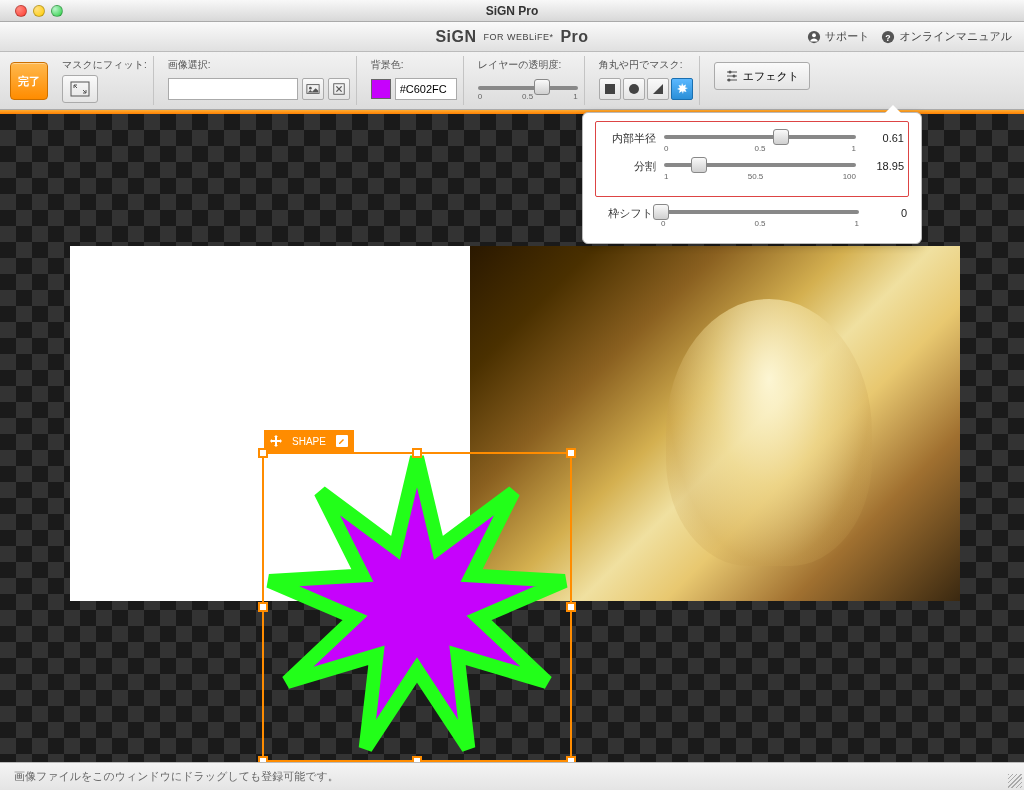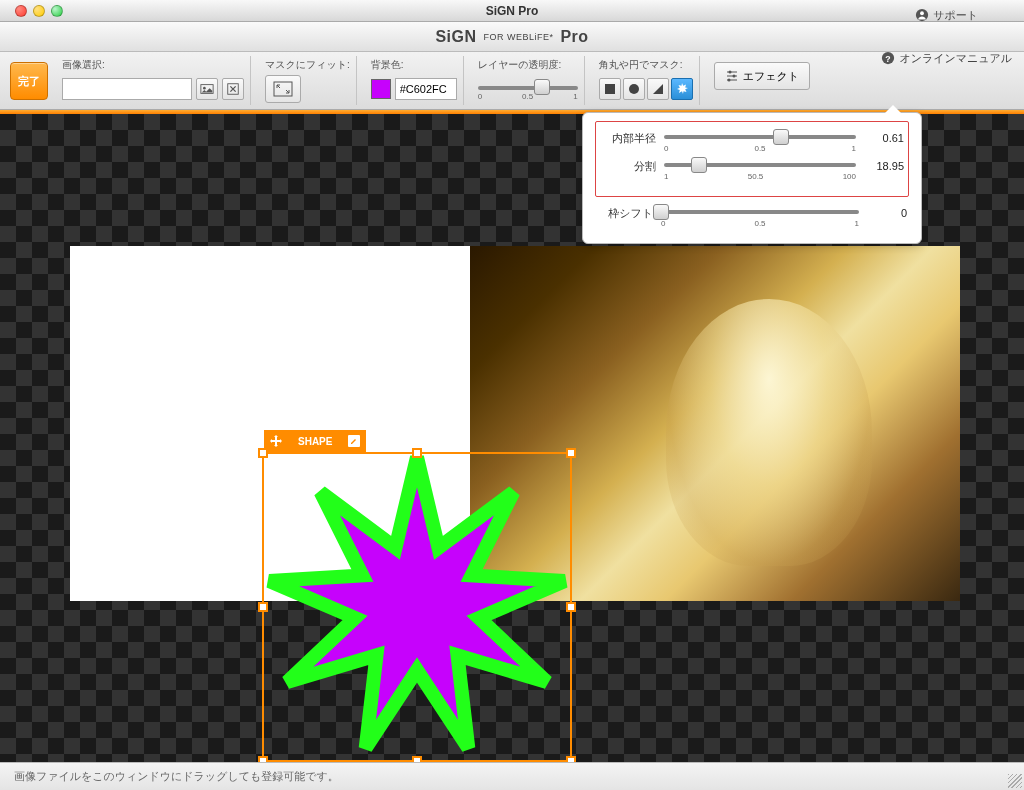--- a/index.html
+++ b/index.html
@@ -11,21 +11,21 @@
 .t-dot { width: 12px; height: 12px; border-radius: 50%; border: 1px solid rgba(0,0,0,.25); }
 .t-red { background: radial-gradient(circle at 30% 30%, #ff8a80, #ff3b30); }
 .t-yellow { background: radial-gradient(circle at 30% 30%, #ffe082, #ffcc00); }
 .t-green { background: radial-gradient(circle at 30% 30%, #b9f6ca, #28cd41); }
 .titlebar-title { position: absolute; left: 50%; transform: translateX(-50%); font-size: 12px; color: #333; font-weight: 600; }
 
 
 .headerbar { height: 30px; background: linear-gradient(#fafafa,#e0e0e0); border-bottom: 1px solid #bbb; display: flex; align-items: center; padding: 0 12px; position: relative; }
 .logo { position: absolute; left: 50%; transform: translateX(-50%); font-size: 16px; font-weight: 700; color: #444; letter-spacing: .5px; }
 .logo small { font-size: 9px; font-weight: 400; margin: 0 2px; vertical-align: middle; }
-.head-right { margin-left: auto; display: flex; gap: 28px; align-items: center; flex-direction: column; }
+.head-right { margin-left: auto; display: flex; gap: 12px; align-items: center; }
 .head-link { font-size: 11px; color: #444; display: flex; align-items: center; gap: 4px; cursor: pointer; }
 .head-link svg { width: 14px; height: 14px; }
 
 
 .toolbar { height: 58px; background: linear-gradient(#f2f2f2,#dcdcdc); border-bottom: 1px solid #aaa; display: flex; align-items: stretch; padding: 4px 10px 4px 10px; gap: 8px; }
 .tool-group { display: flex; flex-direction: column; gap: 3px; padding: 2px 6px; border-right: 1px solid #c4c4c4; position: relative; }
 .tool-group:last-child { border-right: none; }
 .tg-label { font-size: 10px; color: #555; }
 .tg-body { display: flex; align-items: center; gap: 4px; flex: 1; }
 
@@ -67,21 +67,21 @@
 .art-right { flex: 1; height: 100%; background: linear-gradient(135deg,#2a1800 0%,#4a3000 15%,#8a6020 30%,#d4b050 45%,#f0e0a0 55%,#e8c870 65%,#a07030 80%,#3a2810 100%); position: relative; overflow: hidden; }
 .art-right::before { content:""; position:absolute; left:40%; top:15%; width:42%; height:75%; background: radial-gradient(ellipse at 50% 30%, rgba(255,250,220,.9), rgba(240,220,150,.6) 40%, rgba(200,160,80,.3) 70%, transparent); border-radius: 50% 50% 40% 40%; }
 
 .shape-sel { position: absolute; left: 262px; top: 338px; width: 310px; height: 310px; border: 2px solid #ff8c00; }
 .sel-handle { position: absolute; width: 10px; height: 10px; background: #fff; border: 2px solid #ff8c00; }
 .sh-tl { left:-6px; top:-6px; } .sh-tm { left:50%; top:-6px; margin-left:-5px; } .sh-tr { right:-6px; top:-6px; }
 .sh-ml { left:-6px; top:50%; margin-top:-5px; } .sh-mr { right:-6px; top:50%; margin-top:-5px; }
 .sh-bl { left:-6px; bottom:-6px; } .sh-bm { left:50%; bottom:-6px; margin-left:-5px; } .sh-br { right:-6px; bottom:-6px; }
 .sel-rot { position:absolute; right:-18px; bottom:-18px; width:14px; height:14px; border:2px solid #ff8c00; border-radius:50%; background:#fff; }
 
-.shape-tag { position: absolute; left: 0; top: -24px; height: 22px; background: #ff8c00; color: #fff; font-size: 10px; font-weight: bold; display: flex; align-items: center; gap: 16px; padding: 0 6px; }
+.shape-tag { position: absolute; left: 0; top: -24px; height: 22px; background: #ff8c00; color: #fff; font-size: 10px; font-weight: normal; display: flex; align-items: center; gap: 10px; padding: 0 6px; }
 .shape-tag svg { width: 12px; height: 12px; }
 
 .star-shape { position: absolute; left: 50%; top: 50%; transform: translate(-50%,-50%); }
 
 
 .popover { position: absolute; right: 102px; top: 112px; width: 340px; background: #fff; border: 1px solid #bbb; border-radius: 6px; box-shadow: 0 2px 8px rgba(0,0,0,.2); padding: 12px 14px; z-index: 10; }
 .popover::before { content:""; position:absolute; top:-8px; right:20px; width:0; height:0; border-left:8px solid transparent; border-right:8px solid transparent; border-bottom:8px solid #fff; }
 .pop-row { display: flex; align-items: center; gap: 8px; margin-bottom: 8px; }
 .pop-label { width: 56px; text-align: right; font-size: 11px; color: #333; }
 .pop-slider { flex: 1; position: relative; height: 20px; }
@@ -129,46 +129,46 @@
         </svg>
       <span>オンラインマニュアル</span>
     </div>
   </div>
 </div>
 
 <div class="toolbar">
   <div class="done-btn">完了</div>
 
   <div class="tool-group">
+    <div class="tg-label">マスクにフィット:</div>
+    <div class="tg-body">
+      <div class="fit-btn">
+        <svg viewBox="0 0 20 16" width="20" height="16">
+            <rect x="1" y="1" width="18" height="14" fill="none" stroke="#555"></rect>
+            <path d="M4 4l3 3M4 4h3M4 4v3M16 12l-3-3M16 12h-3M16 12v-3" stroke="#555" fill="none"></path>
+          </svg>
+      </div>
+    </div>
+  </div>
+
+  <div class="tool-group">
     <div class="tg-label">画像選択:</div>
     <div class="tg-body">
       <input class="text-input img-input" style="">
       <div class="icon-btn">
         <svg viewBox="0 0 16 16">
             <rect x="1" y="3" width="14" height="10" fill="none" stroke="#555"></rect>
             <circle cx="5" cy="7" r="1.5" fill="#555"></circle>
             <path d="M2 12l3-3 2 2 4-4 3 3v2H2z" fill="#555"></path>
           </svg>
       </div>
       <div class="icon-btn">
         <svg viewBox="0 0 16 16">
             <rect x="2" y="2" width="12" height="12" fill="none" stroke="#555"></rect>
             <path d="M5 5l6 6M11 5l-6 6" stroke="#555" stroke-width="1.5"></path>
-          </svg>
-      </div>
-    </div>
-  </div>
-
-  <div class="tool-group">
-    <div class="tg-label">マスクにフィット:</div>
-    <div class="tg-body">
-      <div class="fit-btn">
-        <svg viewBox="0 0 20 16" width="20" height="16">
-            <rect x="1" y="1" width="18" height="14" fill="none" stroke="#555"></rect>
-            <path d="M4 4l3 3M4 4h3M4 4v3M16 12l-3-3M16 12h-3M16 12v-3" stroke="#555" fill="none"></path>
           </svg>
       </div>
     </div>
   </div>
 
   <div class="tool-group">
     <div class="tg-label">背景色:</div>
     <div class="tg-body">
       <div class="color-swatch" style="background:#C602FC"></div>
       <input class="text-input color-hex" value="#C602FC" style="">

